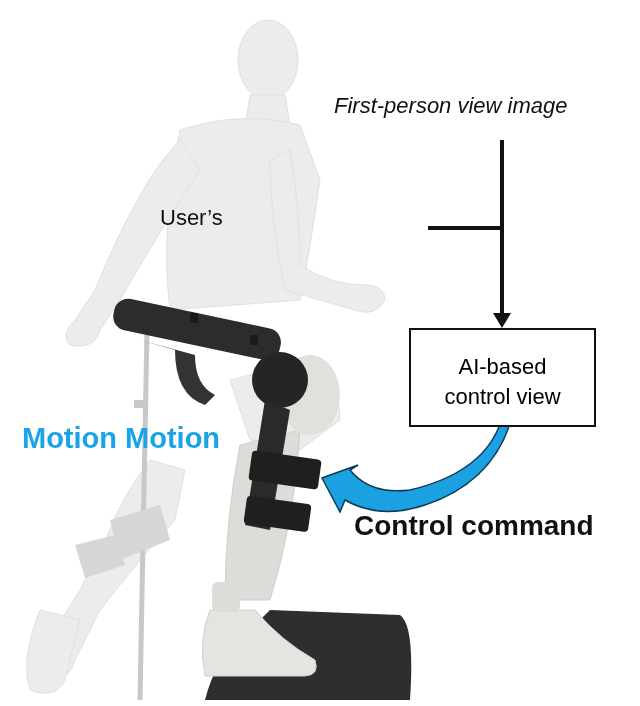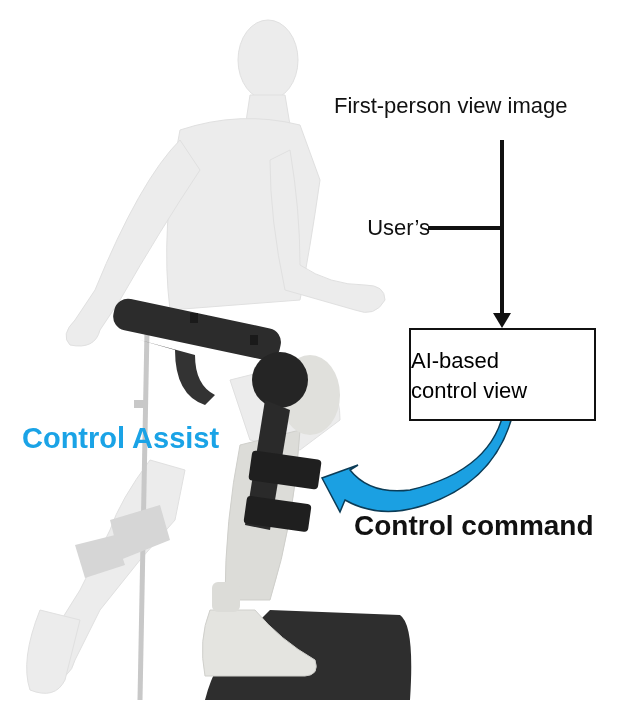--- a/index.html
+++ b/index.html
@@ -1,24 +1,24 @@
 <!DOCTYPE html>
 <html><head>
   <meta charset="utf-8">
   <style>
     html, body { margin: 0; padding: 0; background: #ffffff; }
     body { width: 640px; height: 706px; position: relative; overflow: hidden;
            font-family: "Liberation Sans", sans-serif; }
     .canvas { position: absolute; left: 0; top: 0; width: 640px; height: 706px; }
     .label { position: absolute; color: #111; font-family: "Liberation Sans", sans-serif; white-space: nowrap; }
-    .lbl-fpv { left: 334px; top: 93px; font-size: 22px; }
-    .lbl-kin { left: 160px; top: 212px; width: 270px; text-align: right; font-size: 22px; line-height: 31px; }
+    .lbl-fpv { left: 334px; top: 93px; font-size: 22px; font-style: italic; }
+    .lbl-kin { left: 160px; top: 202px; width: 270px; text-align: left; font-size: 22px; line-height: 31px; }
     .ctrl-box { position: absolute; left: 409px; top: 328px; width: 183px; height: 73px;
-                border: 2px solid #111; background: #fff; 
-                font-size: 22px; line-height: 30px; padding-top: 16px; box-sizing: content-box; }
+                border: 2px solid #111; background: #fff; text-align: center;
+                font-size: 22px; line-height: 30px; padding-top: 22px; box-sizing: content-box; }
     .lbl-motion { left: 22px; top: 422px; font-size: 29px; font-weight: bold; color: #1aa3e6; }
     .lbl-cmd { left: 354px; top: 510px; font-size: 28px; font-weight: bold; color: #111; }
   </style>
 </head>
 <body>
 
 <svg class="canvas" viewBox="0 0 640 706" width="640" height="706" xmlns="http://www.w3.org/2000/svg">
 
   <g fill="#ececec" stroke="#e0e0e0" stroke-width="1">
     <ellipse cx="268" cy="60" rx="30" ry="40"></ellipse>
@@ -74,15 +74,15 @@
 
 <div class="label lbl-kin">
   <div>User’s</div>
 </div>
 
 <div class="ctrl-box">
   <div>AI-based</div>
   <div>control view</div>
 </div>
 
-<div class="label lbl-motion">Control Assist</div>
+<div class="label lbl-motion">Motion Motion</div>
 
 <div class="label lbl-cmd">Control command</div>
 
 </body></html>

